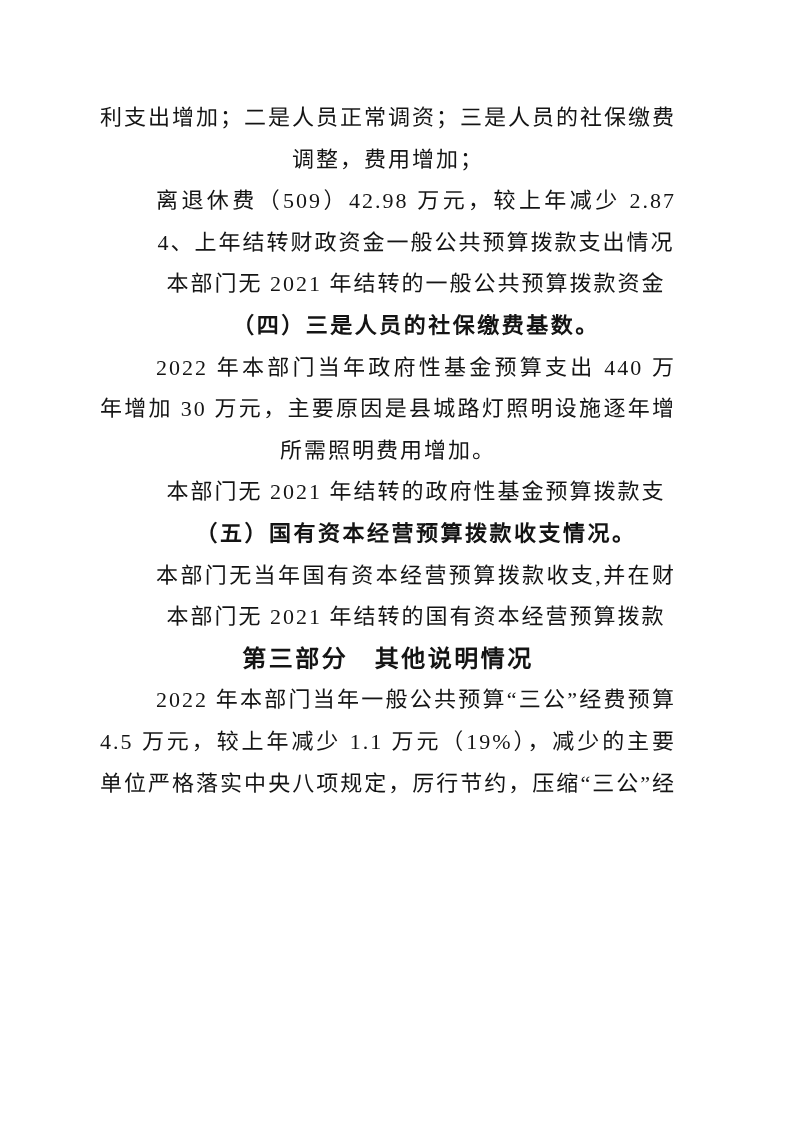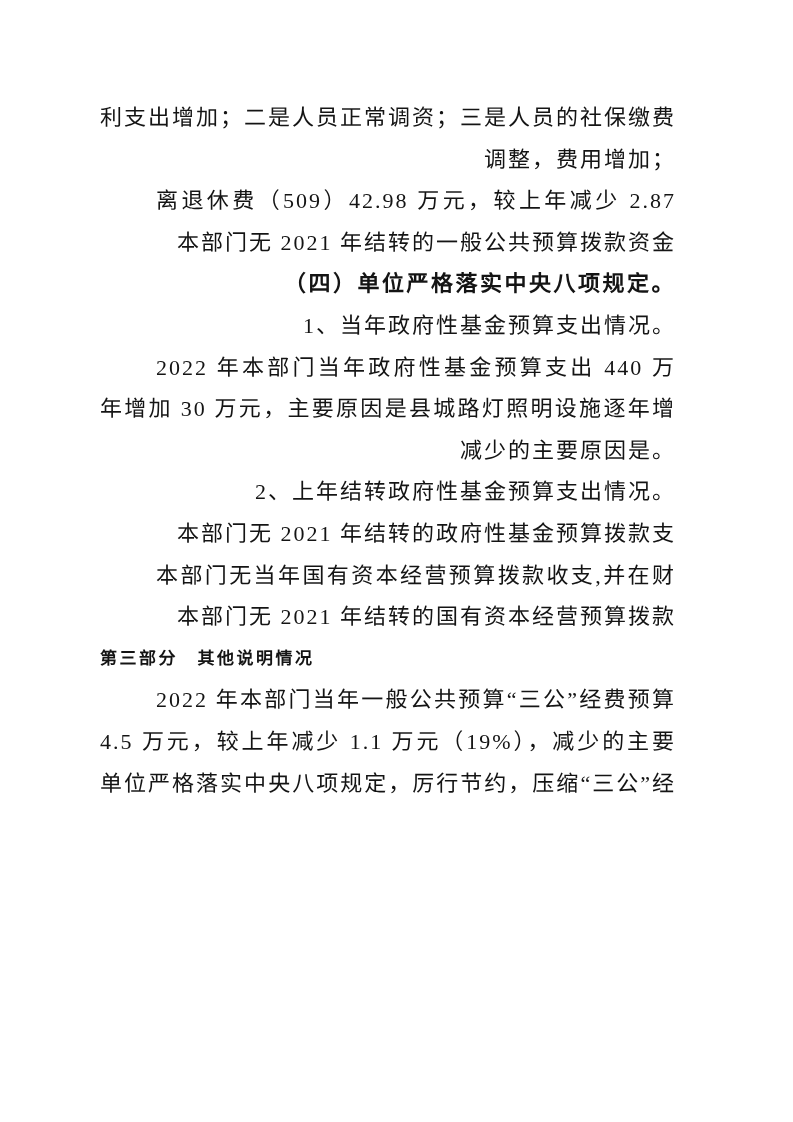--- a/index.html
+++ b/index.html
@@ -20,61 +20,61 @@
     top: 97px;
     width: 576px;
   }
   .line {
     height: 41.6px;
     line-height: 41.6px;
     font-size: 22px;
     letter-spacing: 2px;
     color: #141414;
     overflow: hidden;
-    text-align: right;
+    text-align: center;
   }
   .line.body {
     font-family: "Liberation Serif", "DejaVu Serif", serif;
   }
   .line.heading {
     font-family: "Liberation Sans", "DejaVu Sans", sans-serif;
     font-weight: bold;
     letter-spacing: 2.5px;
   }
   .line.section-title {
     font-family: "Liberation Sans", "DejaVu Sans", sans-serif;
     font-weight: bold;
-    font-size: 17px;
-    text-align: left;
+    font-size: 24px;
+    text-align: center;
     letter-spacing: 2.5px;
   }
   .line.indent {
     text-indent: 56px;
   }
   .line.justify {
     text-align: justify;
     text-align-last: justify;
   }
 </style>
 </head>
 <body style="color: rgb(20, 20, 20); background: rgb(255, 255, 255);">
 
 <div class="page">
   <div class="doc-body">
       <div class="line body justify">利支出增加；二是人员正常调资；三是人员的社保缴费基数</div>
       <div class="line body">调整，费用增加；</div>
       <div class="line body indent justify">离退休费（509）42.98 万元，较上年减少 2.87 万元，</div>
+      <div class="line body indent">4、上年结转财政资金一般公共预算拨款支出情况</div>
       <div class="line body indent">本部门无 2021 年结转的一般公共预算拨款资金支出。</div>
-      <div class="line heading indent">（四）单位严格落实中央八项规定。</div>
-      <div class="line body indent">1、当年政府性基金预算支出情况。</div>
+      <div class="line heading indent">（四）三是人员的社保缴费基数。</div>
       <div class="line body indent justify">2022 年本部门当年政府性基金预算支出 440 万元，较上</div>
       <div class="line body justify">年增加 30 万元，主要原因是县城路灯照明设施逐年增加，</div>
-      <div class="line body">减少的主要原因是。</div>
-      <div class="line body indent">2、上年结转政府性基金预算支出情况。</div>
+      <div class="line body">所需照明费用增加。</div>
       <div class="line body indent">本部门无 2021 年结转的政府性基金预算拨款支出。</div>
+      <div class="line heading indent">（五）国有资本经营预算拨款收支情况。</div>
       <div class="line body indent justify">本部门无当年国有资本经营预算拨款收支,并在财政拨</div>
       <div class="line body indent">本部门无 2021 年结转的国有资本经营预算拨款支出。</div>
       <div class="line section-title">第三部分　其他说明情况</div>
       <div class="line body indent justify">2022 年本部门当年一般公共预算“三公”经费预算支出</div>
       <div class="line body justify">4.5 万元，较上年减少 1.1 万元（19%），减少的主要原因是</div>
       <div class="line body justify">单位严格落实中央八项规定，厉行节约，压缩“三公”经费</div>
     </div>
 </div>
 
 </body></html>

